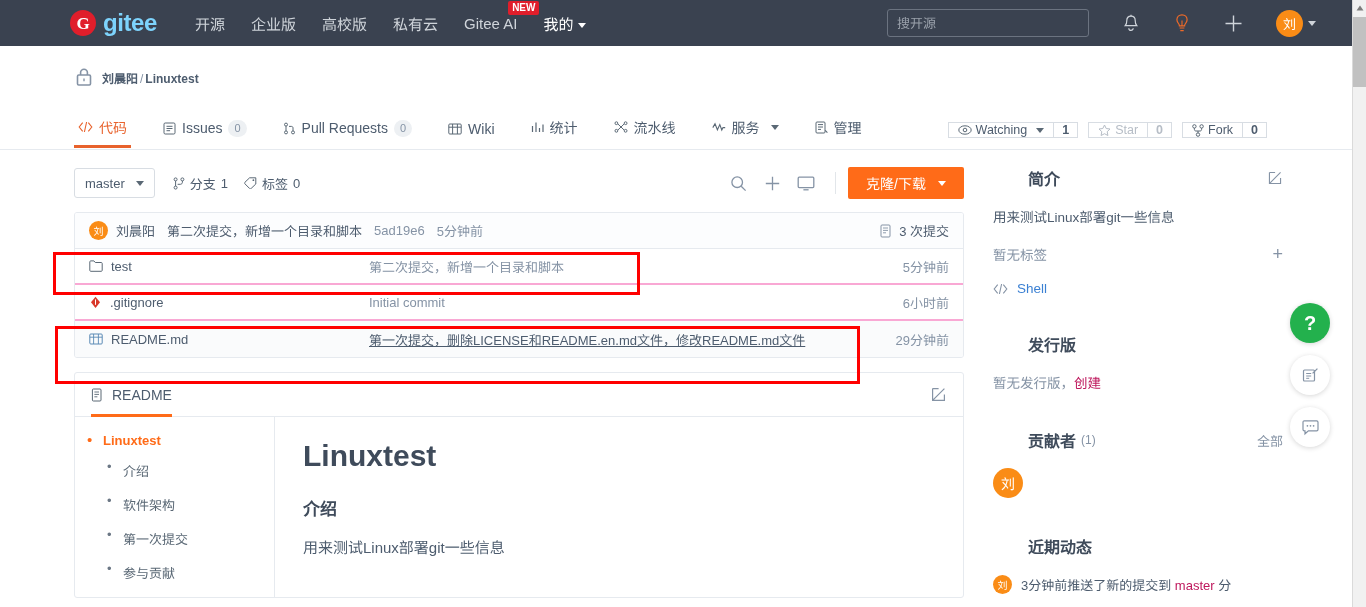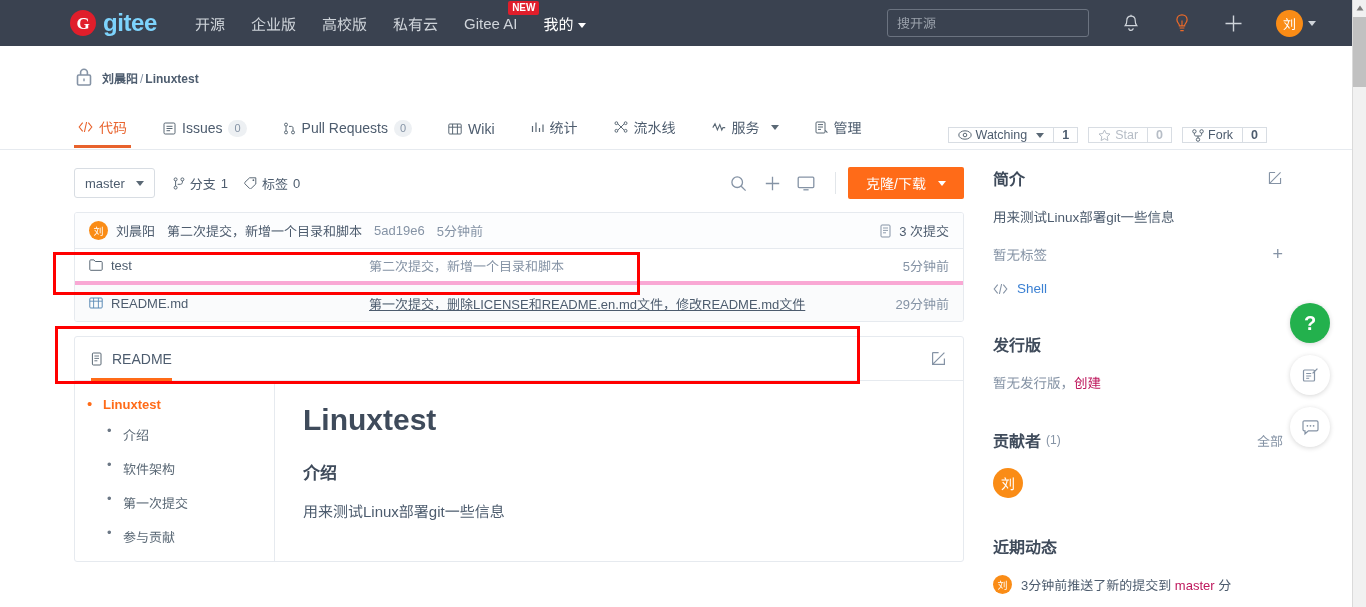--- a/index.html
+++ b/index.html
@@ -97,21 +97,21 @@
   .repo-title {
     font-size: 12px; font-weight: bold; color: #4d5c6e; white-space: nowrap;
   }
   .repo-title .slash { color: #8593a5; font-weight: normal; margin: 0 2px; }
   .repo-title .owner { color: #4d5c6e; }
 
   .repo-actions {
     position: absolute; top: 71px; right: 85px;
     display: flex; align-items: center; gap: 10px;
   }
-  .btn-group { display: flex; align-items: flex-end; height: 26px; }
+  .btn-group { display: flex; align-items: center; height: 26px; }
   .btn-part {
     border: 1px solid #d8dde3; background: #fff;
     display: flex; align-items: center; padding: 0 9px;
     font-size: 12.5px; color: #4d5c6e; cursor: pointer;
     white-space: nowrap; gap: 4px;
   }
   .btn-part.count { border-left: none; font-weight: bold; padding: 0 8px; }
   .btn-part.disabled { color: #b6bdc6; }
 
   .repo-tabs {
@@ -182,21 +182,21 @@
   .commit-sha { color: #8593a5; margin-right: 12px; }
   .commit-time { color: #8593a5; }
   .commit-count {
     margin-left: auto; color: #4d5c6e; display: flex;
     align-items: center; gap: 6px; cursor: pointer; white-space: nowrap;
   }
 
   .file-row {
     display: flex; align-items: center; height: 36px;
     padding: 0 14px; font-size: 13px;
-    border-bottom: 4px solid #f9a8d4;
+    border-bottom: 2px solid #f9a8d4;
   }
   .file-row:last-child { border-bottom: none; }
   .file-row.shaded { background: #fafbfc; }
   .file-name {
     display: flex; align-items: center; gap: 8px;
     width: 280px; color: #4d5c6e; cursor: pointer; flex: 0 0 auto;
   }
   .file-commit { color: #8593a5; flex: 1; }
   .file-commit.link { color: #4d5c6e; text-decoration: underline; cursor: pointer; }
   .file-time { color: #8593a5; white-space: nowrap; }
@@ -251,21 +251,21 @@
   .readme-h1 { font-size: 30px; font-weight: bold; color: #3f4b5b; margin-bottom: 22px; }
   .readme-h2 { font-size: 17px; font-weight: bold; color: #3f4b5b; margin-bottom: 16px; }
   .readme-p { font-size: 15px; color: #4d5c6e; }
 
   
   .side-col {
     position: absolute; top: 166px; left: 993px; width: 290px;
   }
   .side-h {
     font-size: 16px; font-weight: bold; color: #3f4b5b;
-    display: flex; align-items: center;
+    display: flex; align-items: center; margin-left: 35px;
   }
   .side-h .sub { font-size: 12px; font-weight: normal; color: #8593a5; margin-left: 5px; }
   .side-h .right-act {
     margin-left: auto; font-size: 13px; color: #8593a5; cursor: pointer; font-weight: normal;
   }
   .side-desc { font-size: 13.5px; color: #4d5c6e; margin-top: 16px; }
   .side-row {
     display: flex; align-items: center; margin-top: 18px;
     font-size: 13.5px; color: #8593a5;
   }
@@ -576,20 +576,33 @@
           <svg width="14" height="12" viewBox="0 0 14 12">
               <path d="M0.8 10.4V1.8c0-.5.4-.9.9-.9h3.2l1.4 1.6h6c.5 0 .9.4.9.9v7c0 .5-.4.9-.9.9H1.7c-.5 0-.9-.4-.9-.9z" fill="none" stroke="#5a6875" stroke-width="1"></path>
             </svg>
         </span>
         <span>test</span>
       </span>
       <span class="file-commit">第二次提交，新增一个目录和脚本</span>
       <span class="file-time">5分钟前</span>
     </div>
 
+    <div class="file-row">
+      <span class="file-name">
+        <span>
+          <svg width="13" height="13" viewBox="0 0 13 13">
+              <path d="M6.5 0.8 11 6.2 6.5 12 2 6.2z" fill="#d9392b"></path>
+              <path d="M6.5 3.4v5.4" stroke="#fff" stroke-width="1"></path>
+            </svg>
+        </span>
+        <span>.gitignore</span>
+      </span>
+      <span class="file-commit">Initial commit</span>
+      <span class="file-time">6小时前</span>
+    </div>
 
     <div class="file-row shaded">
       <span class="file-name">
         <span>
           <svg width="14" height="12" viewBox="0 0 14 12">
               <rect x="0.8" y="1" width="12.4" height="10" rx="1" fill="none" stroke="#5a8ab5" stroke-width="1"></rect>
               <path d="M4.6 1v10M9.4 1v10M0.8 4.2h12.4" stroke="#5a8ab5" stroke-width="0.9"></path>
             </svg>
         </span>
         <span>README.md</span>

